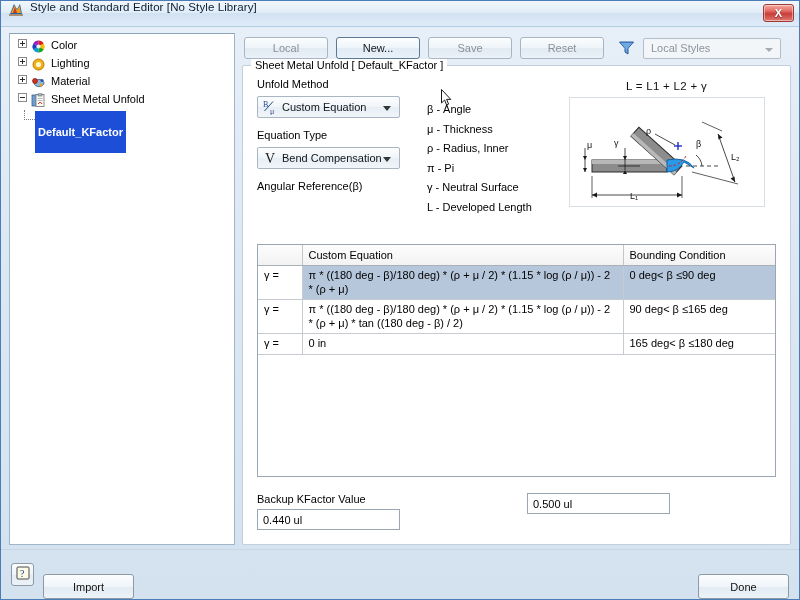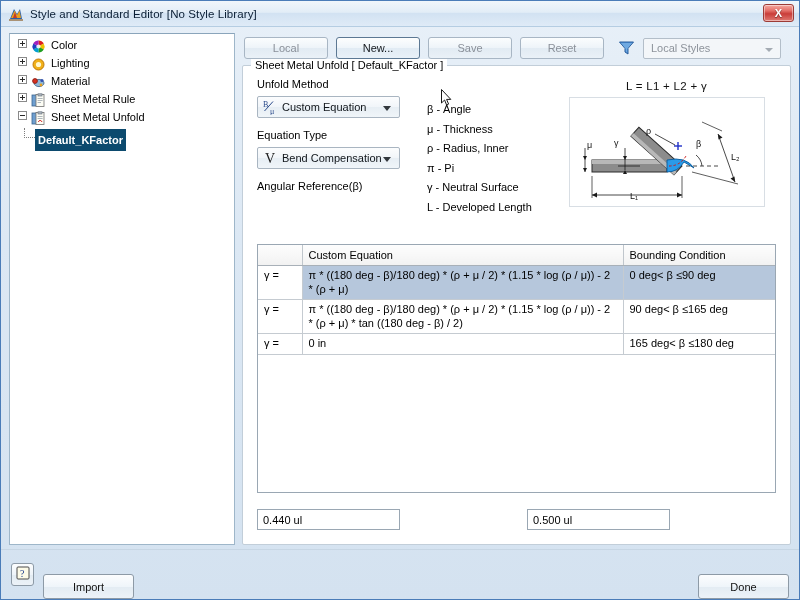--- a/index.html
+++ b/index.html
@@ -20,21 +20,21 @@
     border: 1px solid #4a7cb8;
     display: flex;
     flex-direction: column;
   }
   .titlebar {
     height: 26px;
     flex: 0 0 26px;
     background: linear-gradient(to bottom, #f0f6fb 0%, #e2edf7 45%, #d2e2f2 50%, #dfebf7 100%);
     border-bottom: 1px solid #b5cde2;
     display: flex;
-    align-items: center;
+    align-items: flex-start;
     padding: 0 16px 0 7px;
     position: relative;
   }
   .title-icon {
     width: 16px; height: 16px;
     margin-right: 6px;
     position: relative;
     flex: 0 0 16px;
   }
   .title-text {
@@ -129,24 +129,24 @@
     border-bottom: 1px dotted #7d7d7d;
   }
   .tree-icon {
     width: 15px; height: 15px;
     margin-right: 5px;
     flex: 0 0 15px;
     position: relative;
   }
   .tree-label { color: #000; font-size: 11px; }
   .tree-label.selected {
-    background: #0c4a6e;
+    background: #1d4ed8;
     color: #ffffff;
     font-weight: bold;
-    padding: 5px 3px;
+    padding: 15px 3px;
     margin-left: -1px;
   }
 
   
   .right-panel {
     flex: 1 1 auto;
     display: flex;
     flex-direction: column;
     min-width: 0;
   }
@@ -470,32 +470,20 @@
             <svg width="15" height="15" viewBox="0 0 15 15">
               <ellipse cx="8" cy="8" rx="5" ry="3.6" fill="#8fb8d8" stroke="#46698c" stroke-width="0.9"></ellipse>
               <circle cx="4" cy="6" r="2.4" fill="#d83020" stroke="#8c1c10" stroke-width="0.9"></circle>
               <circle cx="11" cy="5.5" r="1.6" fill="#3050b0"></circle>
               <circle cx="10" cy="10" r="1.4" fill="#e8a020"></circle>
             </svg>
           </span>
           <span class="tree-label">Material</span>
         </div>
 
-        <div class="tree-row">
-          <span class="expander plus"></span>
-          <span class="tree-icon">
-            <svg width="15" height="15" viewBox="0 0 15 15">
-              <rect x="1" y="2" width="5" height="11" fill="#6f9fd0" stroke="#3a6590" stroke-width="0.8"></rect>
-              <rect x="5" y="1.5" width="8" height="12" fill="#fdfdf5" stroke="#707070" stroke-width="0.8"></rect>
-              <rect x="7" y="0.8" width="4" height="2.2" fill="#b0b8c0" stroke="#6a7480" stroke-width="0.7"></rect>
-              <path d="M6.6 5.5 h5 M6.6 7.5 h5 M6.6 9.5 h3.4" stroke="#9aa4ae" stroke-width="0.8"></path>
-            </svg>
-          </span>
-          <span class="tree-label">Sheet Metal Rule</span>
-        </div>
 
         <div class="tree-row">
           <span class="expander"></span>
           <span class="tree-icon">
             <svg width="15" height="15" viewBox="0 0 15 15">
               <rect x="1" y="2" width="5" height="11" fill="#6f9fd0" stroke="#3a6590" stroke-width="0.8"></rect>
               <rect x="5" y="1.5" width="8" height="12" fill="#fdfdf5" stroke="#707070" stroke-width="0.8"></rect>
               <rect x="7" y="0.8" width="4" height="2.2" fill="#b0b8c0" stroke="#6a7480" stroke-width="0.7"></rect>
               <path d="M6.6 5.5 h5 M6.6 7.5 h5" stroke="#9aa4ae" stroke-width="0.8"></path>
               <path d="M7.2 11 l2 -2 l2 2" stroke="#d02020" stroke-width="1" fill="none"></path>
@@ -661,20 +649,21 @@
                   <td>0 in</td>
                   <td style="border-right:none">165 deg&lt; β ≤180 deg</td>
                 </tr>
               </tbody>
             </table>
             <div class="filler"></div>
           </div>
 
           <div class="bottom-fields">
             <div class="field-group">
+              <div class="field-label">Backup KFactor Value</div>
               <div class="field-input">0.440 ul</div>
             </div>
             <div class="field-group second">
               <div class="field-input">0.500 ul</div>
             </div>
           </div>
 
         </div>
       </div>
     </div>

